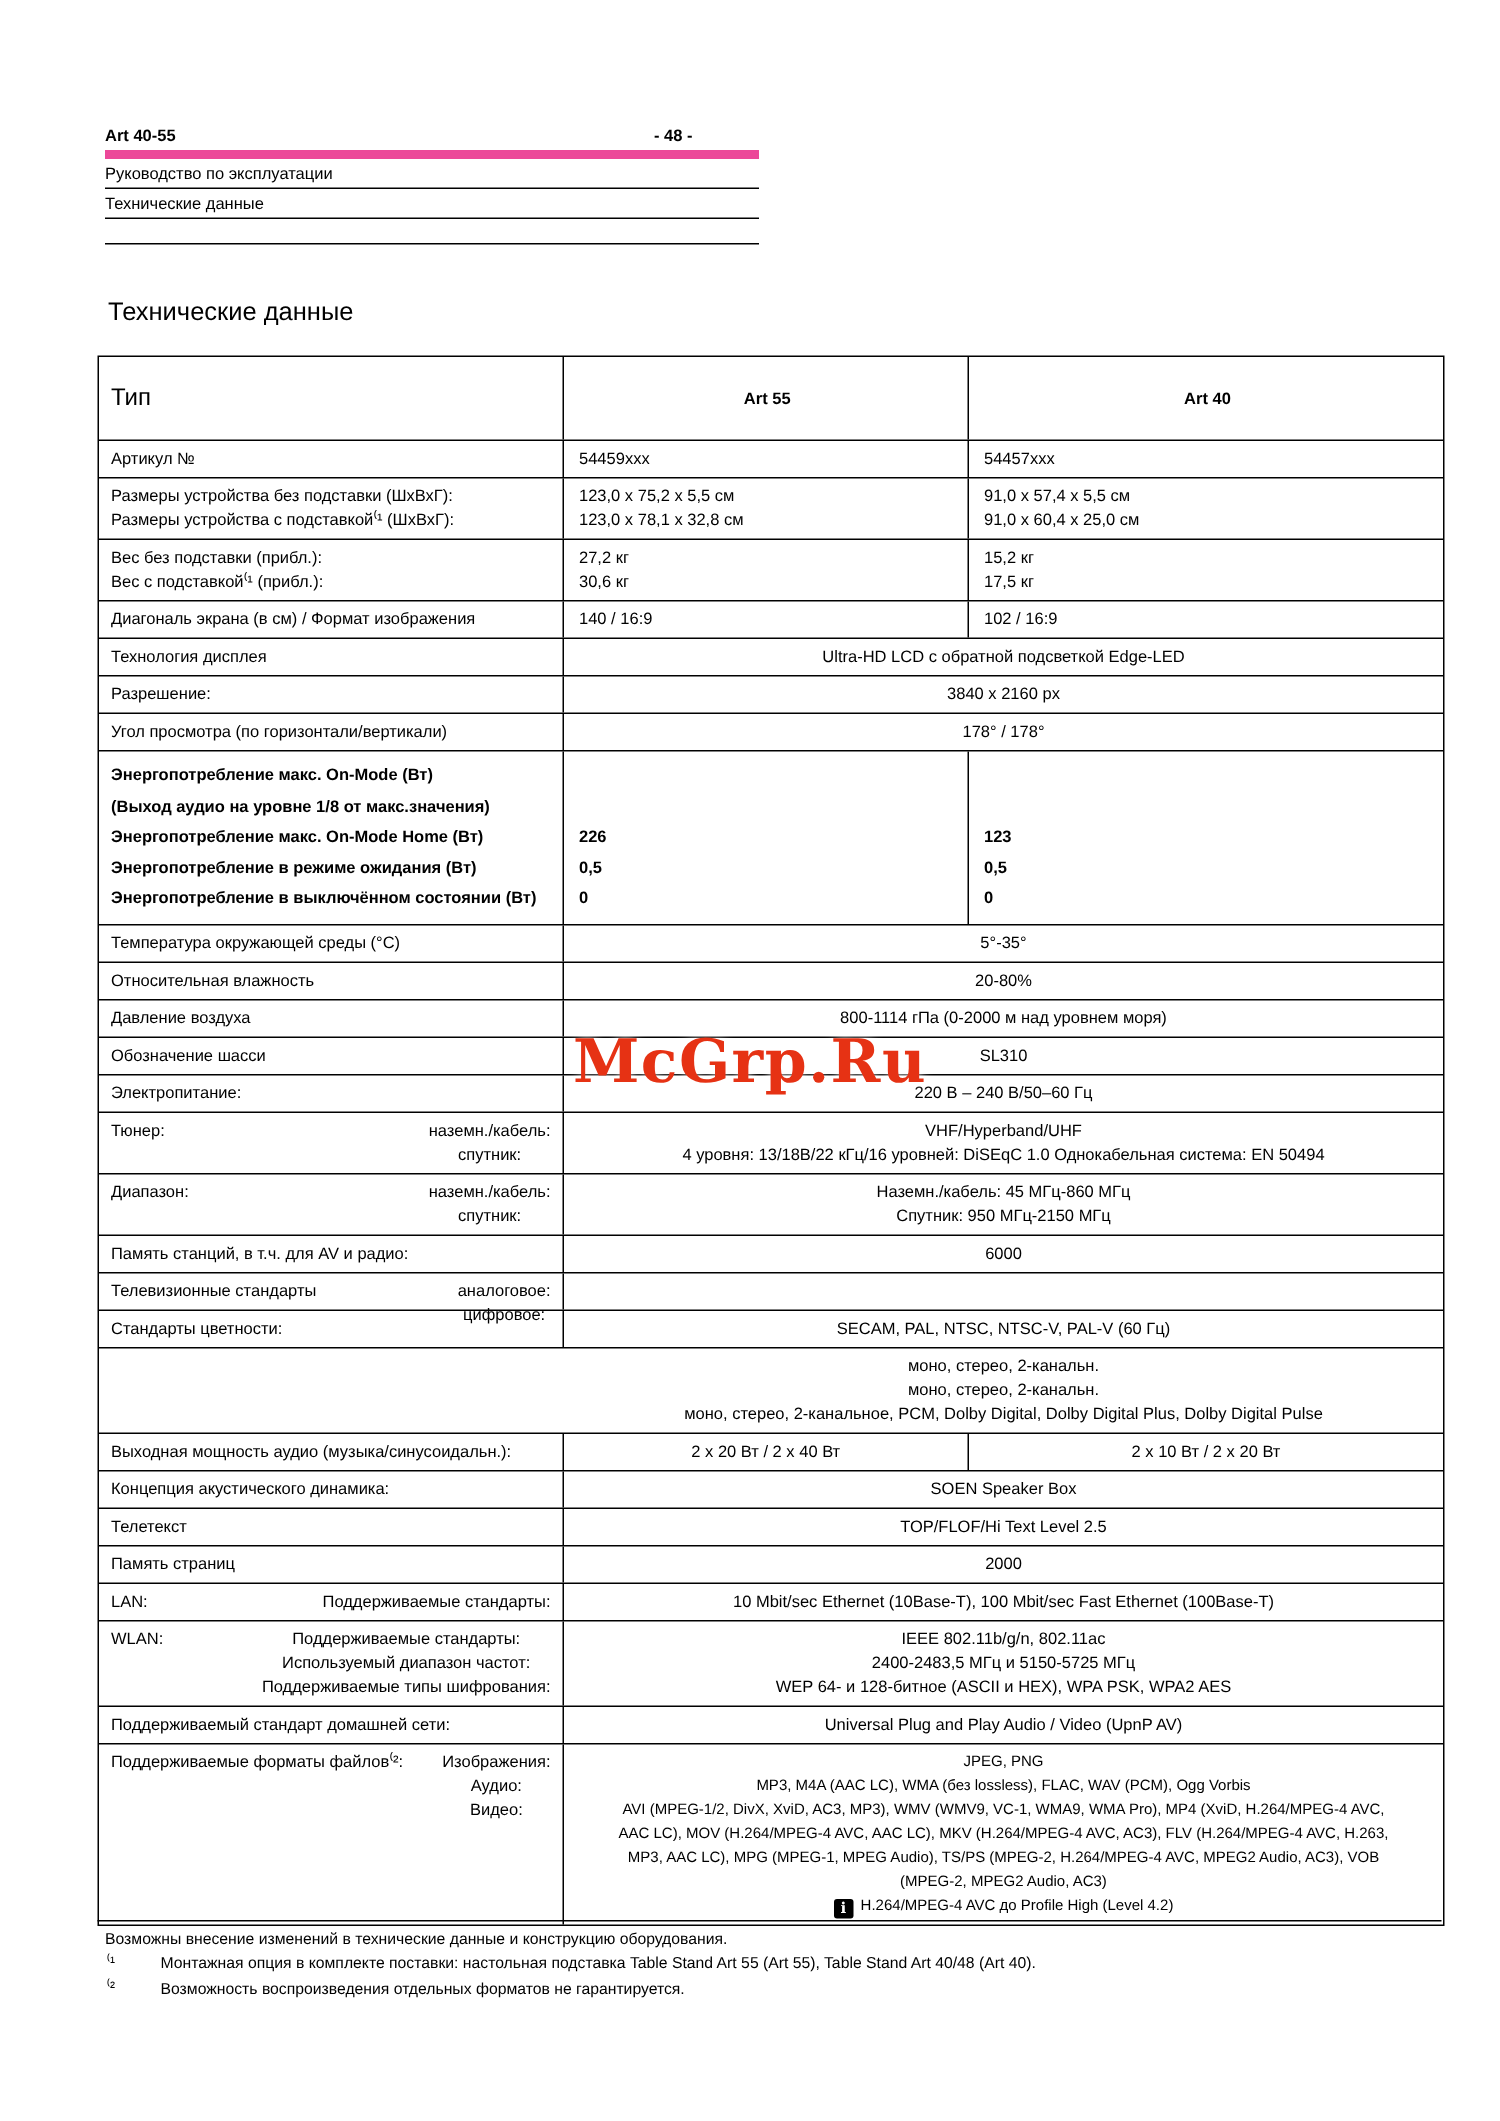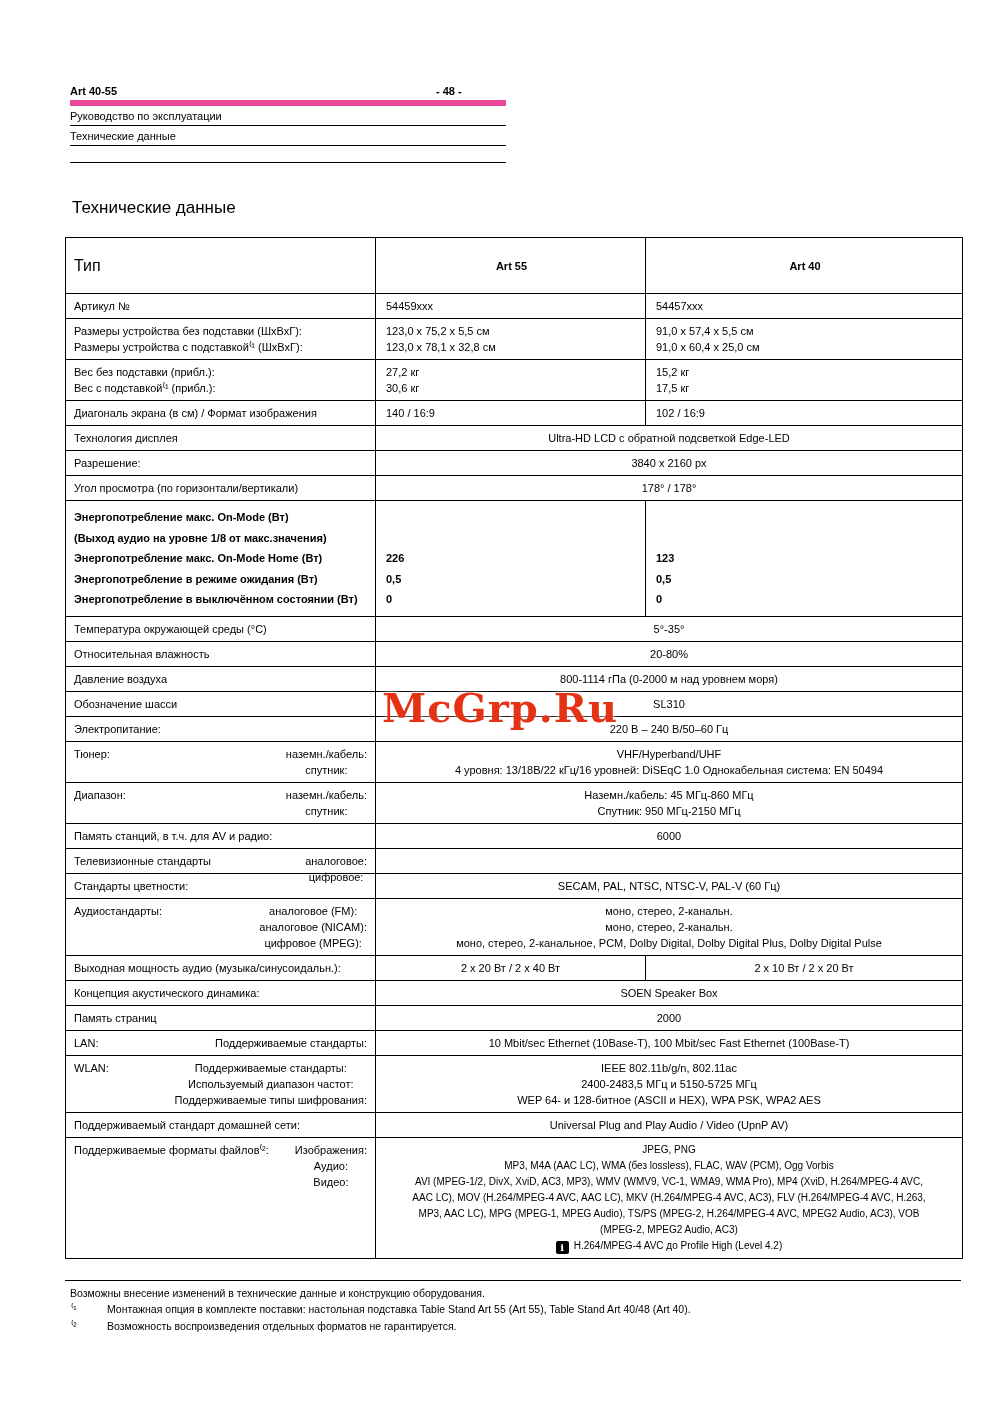--- a/index.html
+++ b/index.html
@@ -266,28 +266,20 @@
     </div>
     <div class="trow">
       <div class="cell label-cell">
         <div class="line">Стандарты цветности:</div>
       </div>
       <div class="cell span-cell">
         <div class="line">SECAM, PAL, NTSC, NTSC-V, PAL-V (60 Гц)</div>
       </div>
     </div>
     <div class="trow">
-      <div class="cell label-cell">
-        <div class="line">Аудиостандарты:</div>
-        <div class="sublabels">
-          <div class="line">аналоговое (FM):</div>
-          <div class="line">аналоговое (NICAM):</div>
-          <div class="line">цифровое (MPEG):</div>
-        </div>
-      </div>
       <div class="cell span-cell">
         <div class="line">моно, стерео, 2-канальн.</div>
         <div class="line">моно, стерео, 2-канальн.</div>
         <div class="line">моно, стерео, 2-канальное, PCM, Dolby Digital, Dolby Digital Plus, Dolby Digital Pulse</div>
       </div>
     </div>
     <div class="trow">
       <div class="cell label-cell">
         <div class="line">Выходная мощность аудио (музыка/синусоидальн.):</div>
       </div>
@@ -297,20 +289,28 @@
       <div class="cell val-cell center">
         <div class="line">2 x 10 Вт  /  2 x 20 Вт</div>
       </div>
     </div>
     <div class="trow">
       <div class="cell label-cell">
         <div class="line">Концепция акустического динамика:</div>
       </div>
       <div class="cell span-cell">
         <div class="line">SOEN Speaker Box</div>
+      </div>
+    </div>
+    <div class="trow">
+      <div class="cell label-cell">
+        <div class="line">Телетекст</div>
+      </div>
+      <div class="cell span-cell">
+        <div class="line">TOP/FLOF/Hi Text Level 2.5</div>
       </div>
     </div>
     <div class="trow">
       <div class="cell label-cell">
         <div class="line">Память страниц</div>
       </div>
       <div class="cell span-cell">
         <div class="line">2000</div>
       </div>
     </div>

